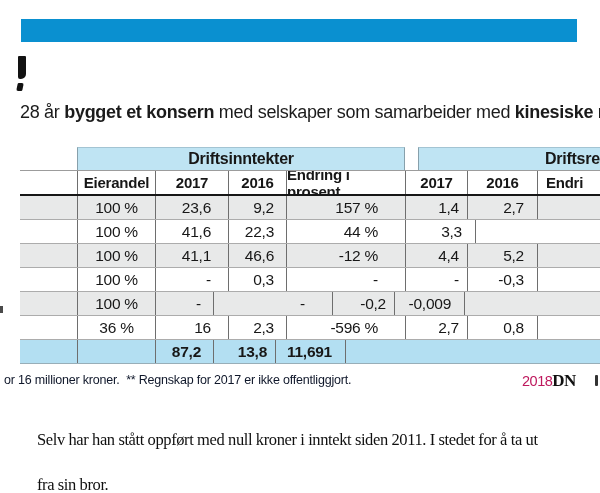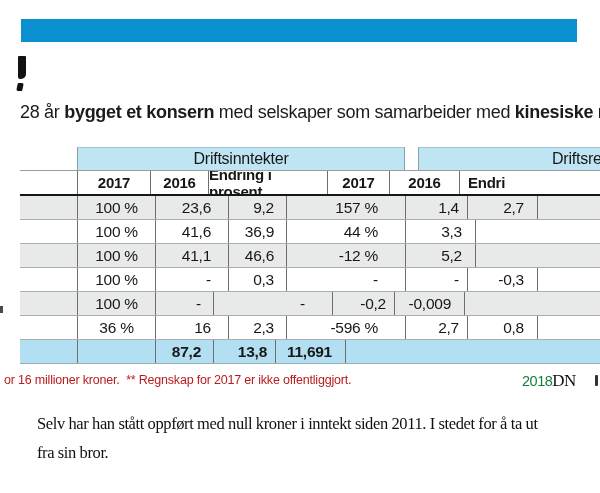--- a/index.html
+++ b/index.html
@@ -30,42 +30,42 @@
   .a-c{justify-content:center}
   .a-r17{justify-content:flex-end;padding-right:17px}
   .a-r12{justify-content:flex-end;padding-right:12px}
   .a-r27{justify-content:flex-end;padding-right:27px}
   .a-r8{justify-content:flex-end;padding-right:8px}
   .a-r13{justify-content:flex-end;padding-right:13px}
   .a-l8{padding-left:8px}
 
   .r-band{height:24px;border-bottom:1px solid #9c9c9c;}
   .bandcell{box-sizing:border-box;height:100%;display:flex;align-items:center;background:#bfe4f3;
-            border-top:1px solid #a3c4d3;font-weight:400;font-size:16px;overflow:hidden;}
+            border-top:1px solid #a3c4d3;font-weight:700;font-size:16px;overflow:hidden;}
   .band1{width:328px;border-left:1px solid #87a0ab;border-right:1px solid #87a0ab;justify-content:center;}
   .bandgap{width:13px;height:100%;background:#fff;}
   .band2{width:202px;border-left:1px solid #87a0ab;justify-content:flex-end;padding-right:2px;}
 
   .r-hdr{height:25px;border-bottom:2.5px solid #161616;font-weight:700;font-size:15px;}
   .r-data{height:24px;border-bottom:1px solid #acacac;}
   .r-alt{background:#e8e9e9;}
   .r-total{height:24px;background:#b3dff2;font-weight:700;border-bottom:1px solid #98aeb8;}
 
   
-  .footnote{position:absolute;left:4px;top:373px;font-size:12.5px;letter-spacing:-0.2px;color:#b91c1c;white-space:nowrap;}
+  .footnote{position:absolute;left:4px;top:373px;font-size:12.5px;letter-spacing:-0.2px;color:#0f172a;white-space:nowrap;}
   .credit{position:absolute;left:522px;top:371px;display:flex;align-items:baseline;white-space:nowrap;}
-  .credit .yr{font-size:14.5px;letter-spacing:-0.5px;color:#15803d;}
-  .credit .dn{font-family:"Liberation Serif",serif;font-weight:400;font-size:17px;letter-spacing:-0.5px;color:#111;}
+  .credit .yr{font-size:14.5px;letter-spacing:-0.5px;color:#be185d;}
+  .credit .dn{font-family:"Liberation Serif",serif;font-weight:700;font-size:17px;letter-spacing:-0.5px;color:#111;}
   .credit-cut{position:absolute;left:595px;top:375px;width:3px;height:11px;background:#333;border-radius:1px;}
   .artifact{position:absolute;left:0;top:306px;width:3px;height:7px;background:#4a4a4a;}
 
   
   .para{position:absolute;left:37px;top:410px;font-family:"Liberation Serif",serif;
         font-size:16.5px;line-height:28.5px;letter-spacing:-0.4px;color:#101010;}
-  .para div{white-space:nowrap;}
+  .para div{white-space:nowrap;margin-top:16px;}
 </style>
 </head>
 <body>
 
 <div class="page">
 
   <div class="topbar"></div>
 
   <div class="glyph-stem"></div>
   <div class="glyph-tail"></div>
@@ -76,20 +76,21 @@
 
     <div class="trow r-band">
       <div class="c w0"></div>
       <div class="bandcell band1">Driftsinntekter</div>
       <div class="bandgap"></div>
       <div class="bandcell band2">Driftsresu</div>
     </div>
 
     <div class="trow r-hdr">
       <div class="c w0"></div>
+      <div class="c w1 vb a-c">Eierandel</div>
       <div class="c w2 vb a-c">2017</div>
       <div class="c w3 vb a-c">2016</div>
       <div class="c w4 vb a-c">Endring i prosent</div>
       <div class="c w5 vb a-c">2017</div>
       <div class="c w6 vb a-c">2016</div>
       <div class="c w7 vb a-l8">Endri</div>
     </div>
 
     <div class="trow r-data r-alt">
       <div class="c w0"></div>
@@ -99,32 +100,33 @@
       <div class="c w4 vb a-r27">157 %</div>
       <div class="c w5 vb a-r8">1,4</div>
       <div class="c w6 vb a-r13">2,7</div>
       <div class="c w7 vb"></div>
     </div>
 
     <div class="trow r-data">
       <div class="c w0"></div>
       <div class="c w1 vb a-c">100 %</div>
       <div class="c w2 vb a-r17">41,6</div>
-      <div class="c w3 vb a-r12">36,9</div>
+      <div class="c w3 vb a-r12">22,3</div>
       <div class="c w4 vb a-r27">44 %</div>
       <div class="c w6 vb a-r13">3,3</div>
       <div class="c w7 vb"></div>
     </div>
 
     <div class="trow r-data r-alt">
       <div class="c w0"></div>
       <div class="c w1 vb a-c">100 %</div>
       <div class="c w2 vb a-r17">41,1</div>
       <div class="c w3 vb a-r12">46,6</div>
       <div class="c w4 vb a-r27">-12 %</div>
+      <div class="c w5 vb a-r8">4,4</div>
       <div class="c w6 vb a-r13">5,2</div>
       <div class="c w7 vb"></div>
     </div>
 
     <div class="trow r-data">
       <div class="c w0"></div>
       <div class="c w1 vb a-c">100 %</div>
       <div class="c w2 vb a-r17">-</div>
       <div class="c w3 vb a-r12">0,3</div>
       <div class="c w4 vb a-r27">-</div>

